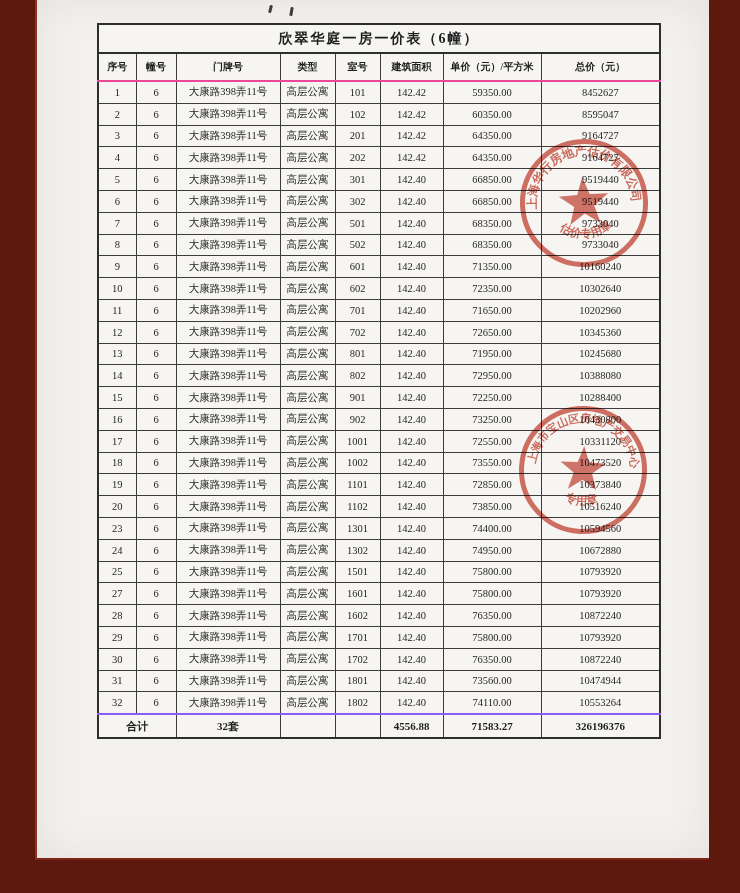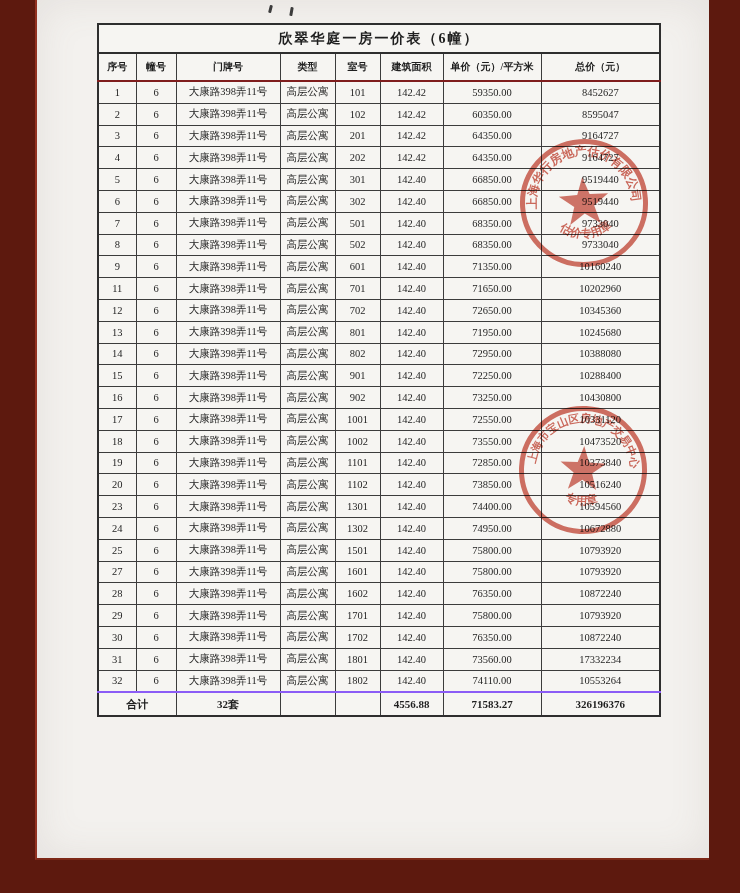--- a/index.html
+++ b/index.html
@@ -31,21 +31,21 @@
     padding:0;color:#1f1f1f;
     overflow:hidden;white-space:nowrap;
   }
   table.price{border:2px solid #2e2e2e;}
   tr.title-row td{
     height:27px;font-size:14px;font-weight:bold;letter-spacing:2px;
     border-bottom:2px solid #2e2e2e;
   }
   tr.header-row th{
     height:26px;font-size:10px;font-weight:bold;
-    border-bottom:2px solid #7f1d1d;
+    border-bottom:2px solid #ec4899;
   }
   tr.data-row td{height:20.8px;font-size:10.5px;}
   tr.total-row td{height:22px;font-size:11px;font-weight:bold;border-top:2px solid #8b5cf6;}
 
   
   svg.stamps{
     position:absolute;left:0;top:0;pointer-events:none;
     mix-blend-mode:multiply;opacity:.88;filter:blur(.4px);
   }
   .seal-stroke{fill:none;stroke:#c23a29;}
@@ -170,20 +170,30 @@
           <td>9</td>
           <td>6</td>
           <td>大康路398弄11号</td>
           <td>高层公寓</td>
           <td>601</td>
           <td>142.40</td>
           <td>71350.00</td>
           <td>10160240</td>
         </tr>
         <tr class="data-row">
+          <td>10</td>
+          <td>6</td>
+          <td>大康路398弄11号</td>
+          <td>高层公寓</td>
+          <td>602</td>
+          <td>142.40</td>
+          <td>72350.00</td>
+          <td>10302640</td>
+        </tr>
+        <tr class="data-row">
           <td>11</td>
           <td>6</td>
           <td>大康路398弄11号</td>
           <td>高层公寓</td>
           <td>701</td>
           <td>142.40</td>
           <td>71650.00</td>
           <td>10202960</td>
         </tr>
         <tr class="data-row">
@@ -347,21 +357,21 @@
           <td>10872240</td>
         </tr>
         <tr class="data-row">
           <td>31</td>
           <td>6</td>
           <td>大康路398弄11号</td>
           <td>高层公寓</td>
           <td>1801</td>
           <td>142.40</td>
           <td>73560.00</td>
-          <td>17332234</td>
+          <td>10474944</td>
         </tr>
         <tr class="data-row">
           <td>32</td>
           <td>6</td>
           <td>大康路398弄11号</td>
           <td>高层公寓</td>
           <td>1802</td>
           <td>142.40</td>
           <td>74110.00</td>
           <td>10553264</td>

